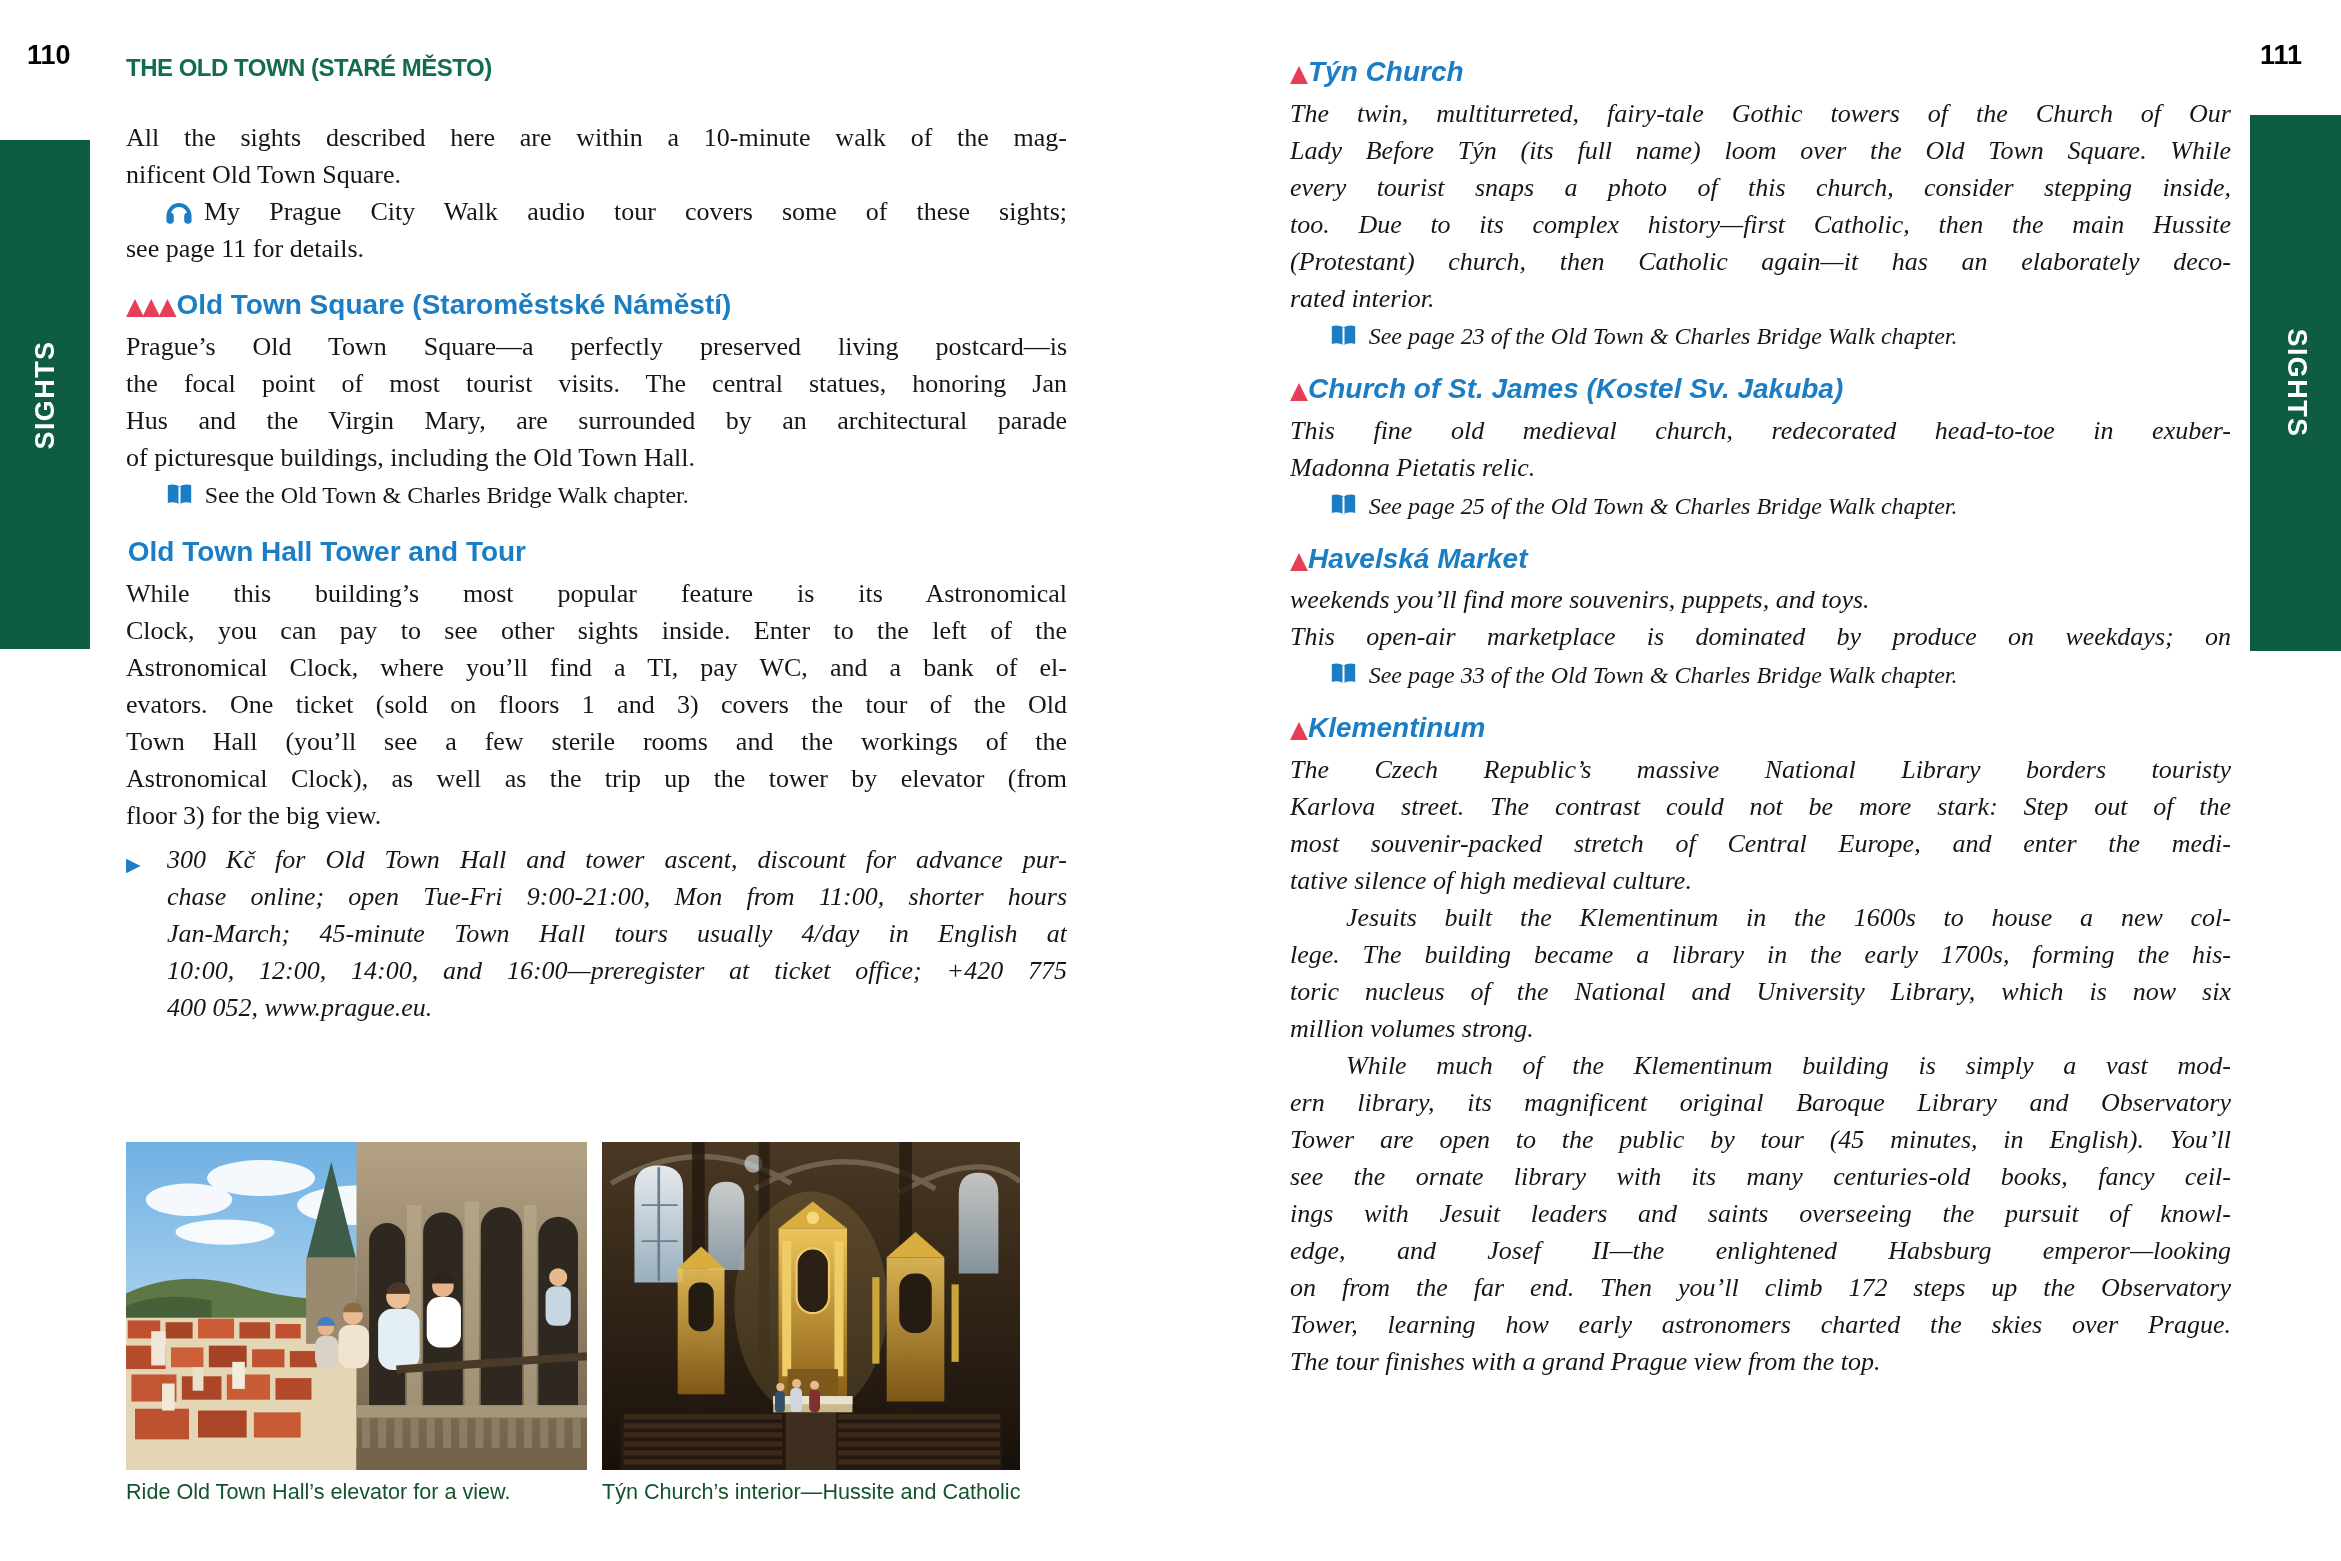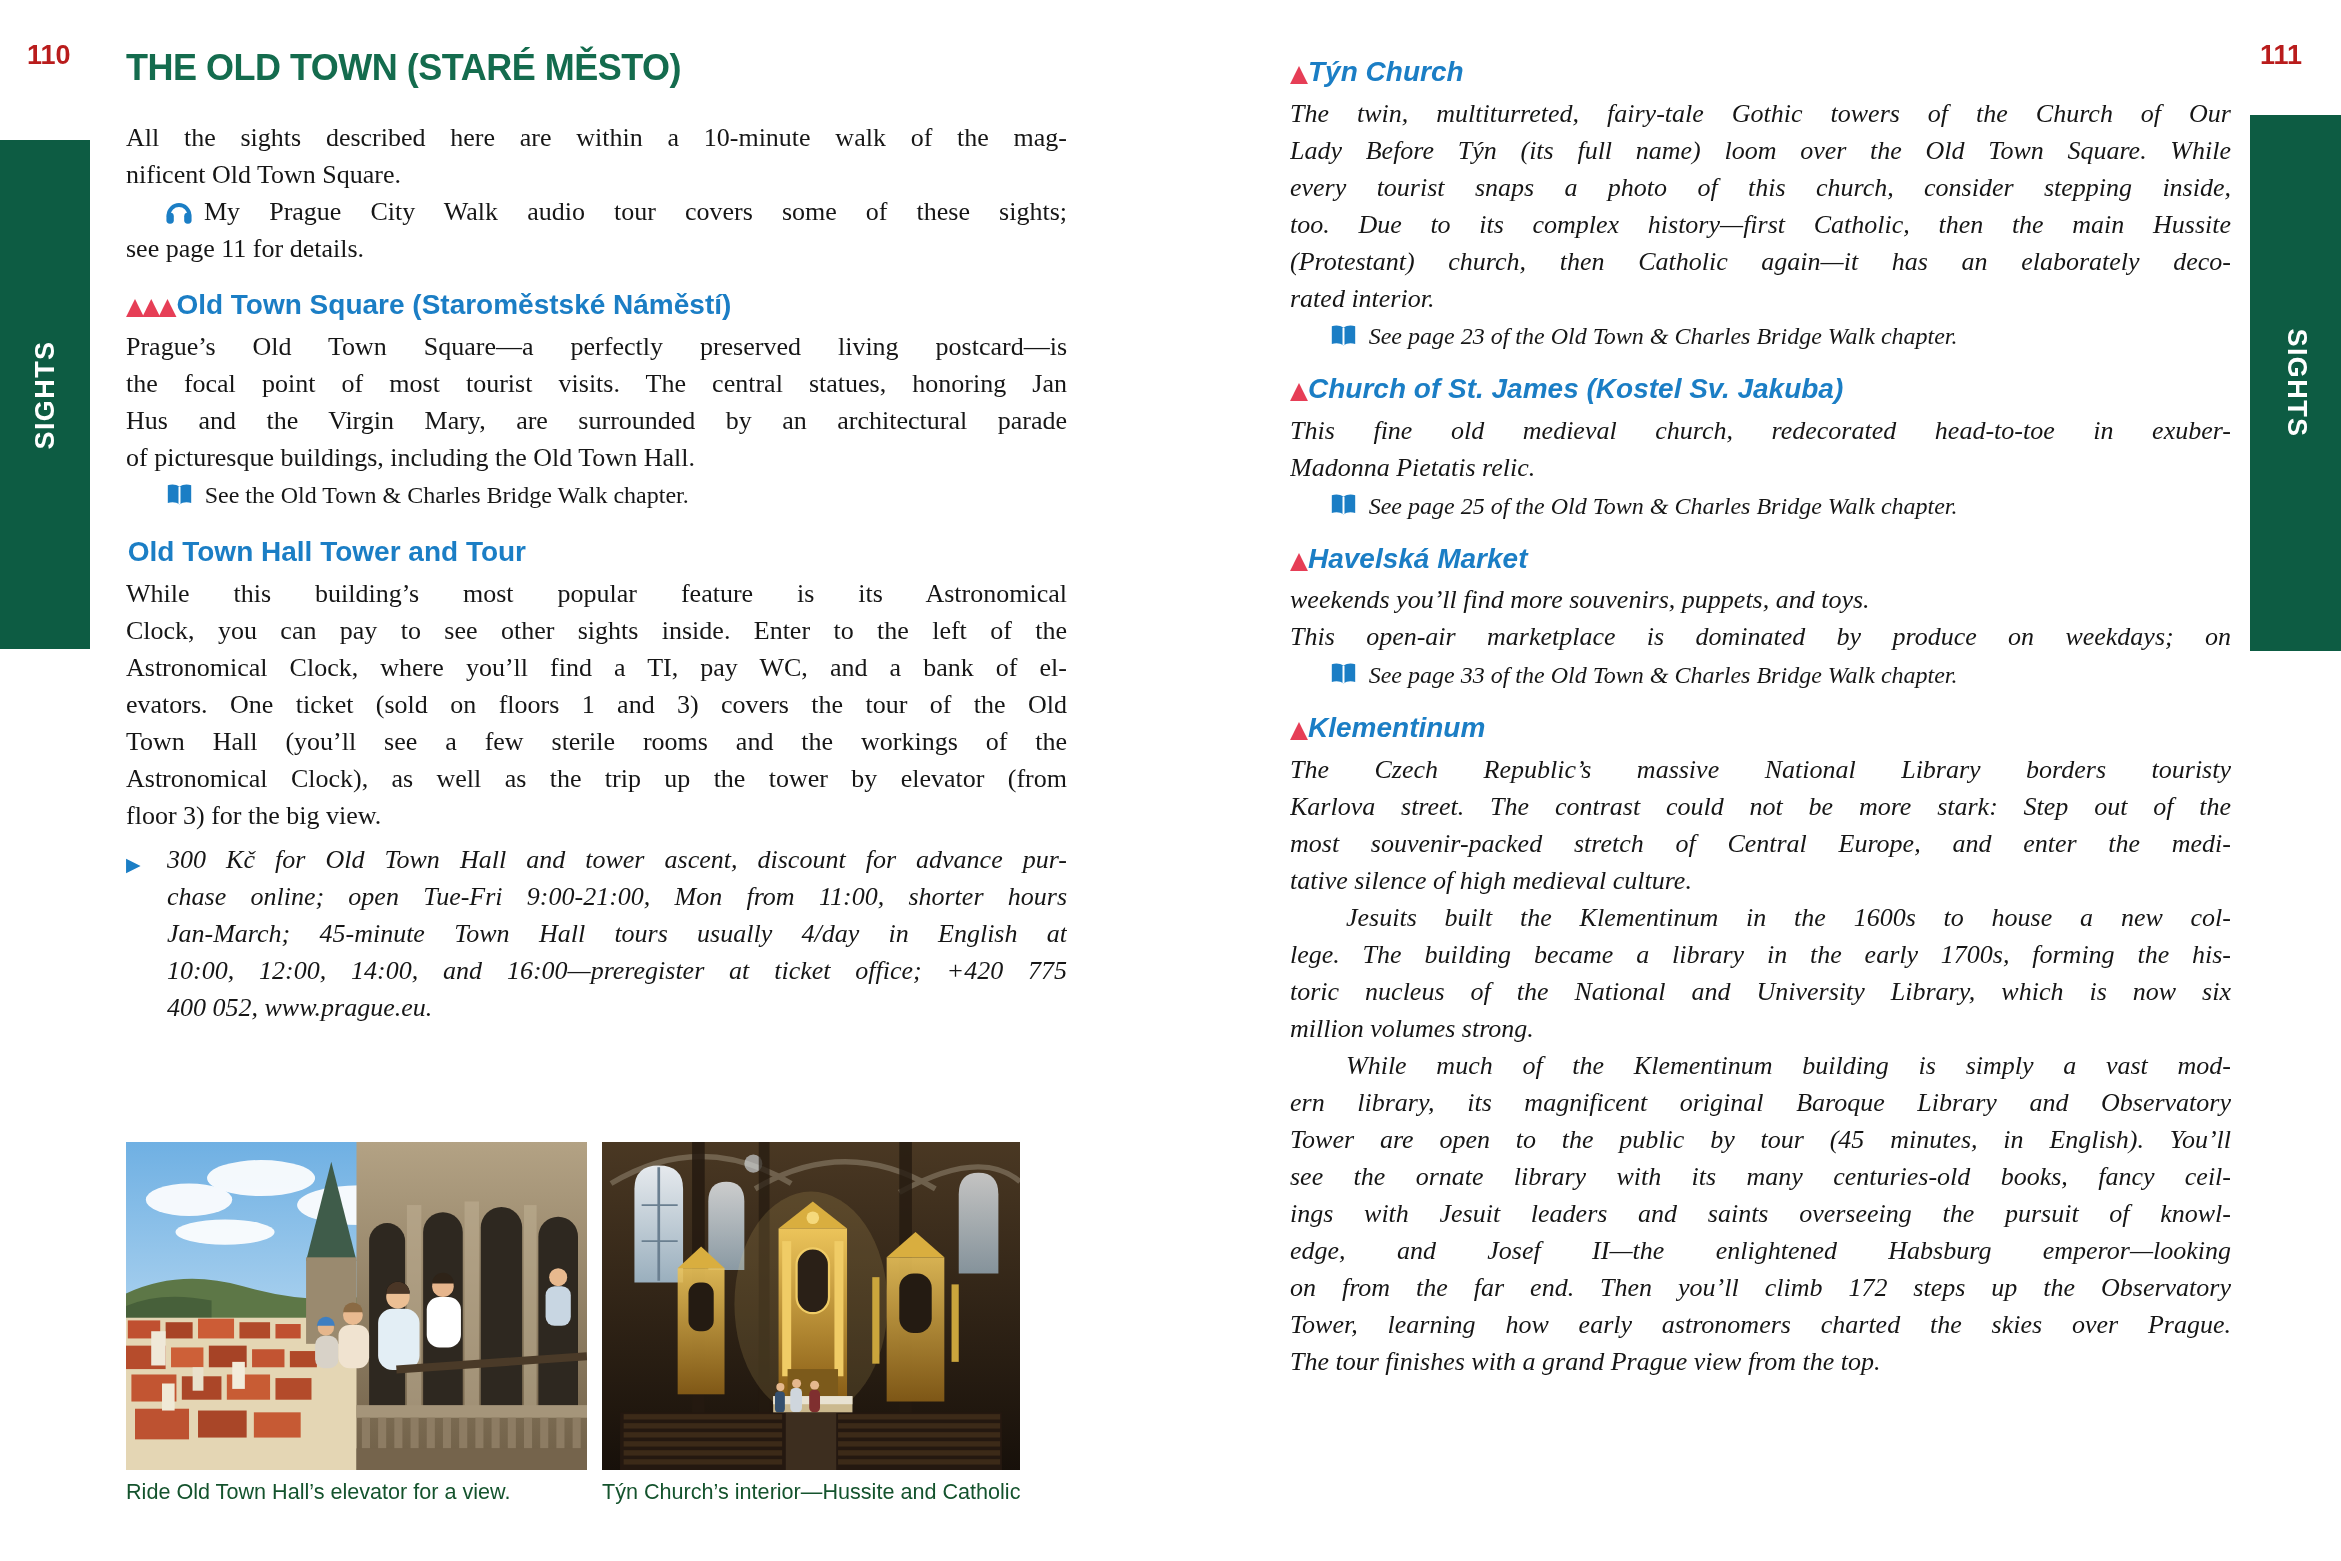--- a/index.html
+++ b/index.html
@@ -12,30 +12,30 @@
 
   
   .tab{position:absolute;background:var(--green);}
   .tab-left{left:0;top:140px;width:90px;height:509px;}
   .tab-right{right:0;top:115px;width:92px;height:536px;}
   .tab span{position:absolute;top:50%;left:50%;white-space:nowrap;color:#fff;
             font-family:"Liberation Sans", sans-serif;font-weight:700;font-size:27px;letter-spacing:1.4px;}
   .tab-left span{transform:translate(-50%,-50%) rotate(-90deg);}
   .tab-right span{transform:translate(-50%,-50%) rotate(90deg);}
 
-  .pagenum{position:absolute;top:40px;font-family:"Liberation Sans", sans-serif;font-weight:700;font-size:27px;color:#b91c1c;}
+  .pagenum{position:absolute;top:40px;font-family:"Liberation Sans", sans-serif;font-weight:700;font-size:27px;color:#000000;}
   .pagenum-left{left:27px;}
   .pagenum-right{right:40px;}
 
   .col{position:absolute;width:941px;}
   .col-left{left:126px;top:45px;}
   .col-right{left:1290px;top:54px;font-style:italic;}
 
   h1.title{margin:0 0 29px 0;font-family:"Liberation Sans", sans-serif;font-weight:700;
-           font-size:36px;line-height:45px;letter-spacing:-0.5px;color:var(--green-title);}
+           font-size:24px;line-height:45px;letter-spacing:-0.5px;color:var(--green-title);}
 
   .para{margin:0;font-size:26px;line-height:37px;}
   .tline{text-align:justify;text-align-last:justify;height:37px;overflow:hidden;}
   .tline-last{text-align-last:left;}
   .indent-first .tline:first-child{text-indent:56px;}
 
   h2.sec-h{margin:20px 0 3.6px 0;font-family:"Liberation Sans", sans-serif;font-weight:700;
            font-size:28px;line-height:36px;color:var(--blue);}
   .col-right h2.sec-h{margin-top:16px;}
   h2.sec-h:first-child{margin-top:0;}

